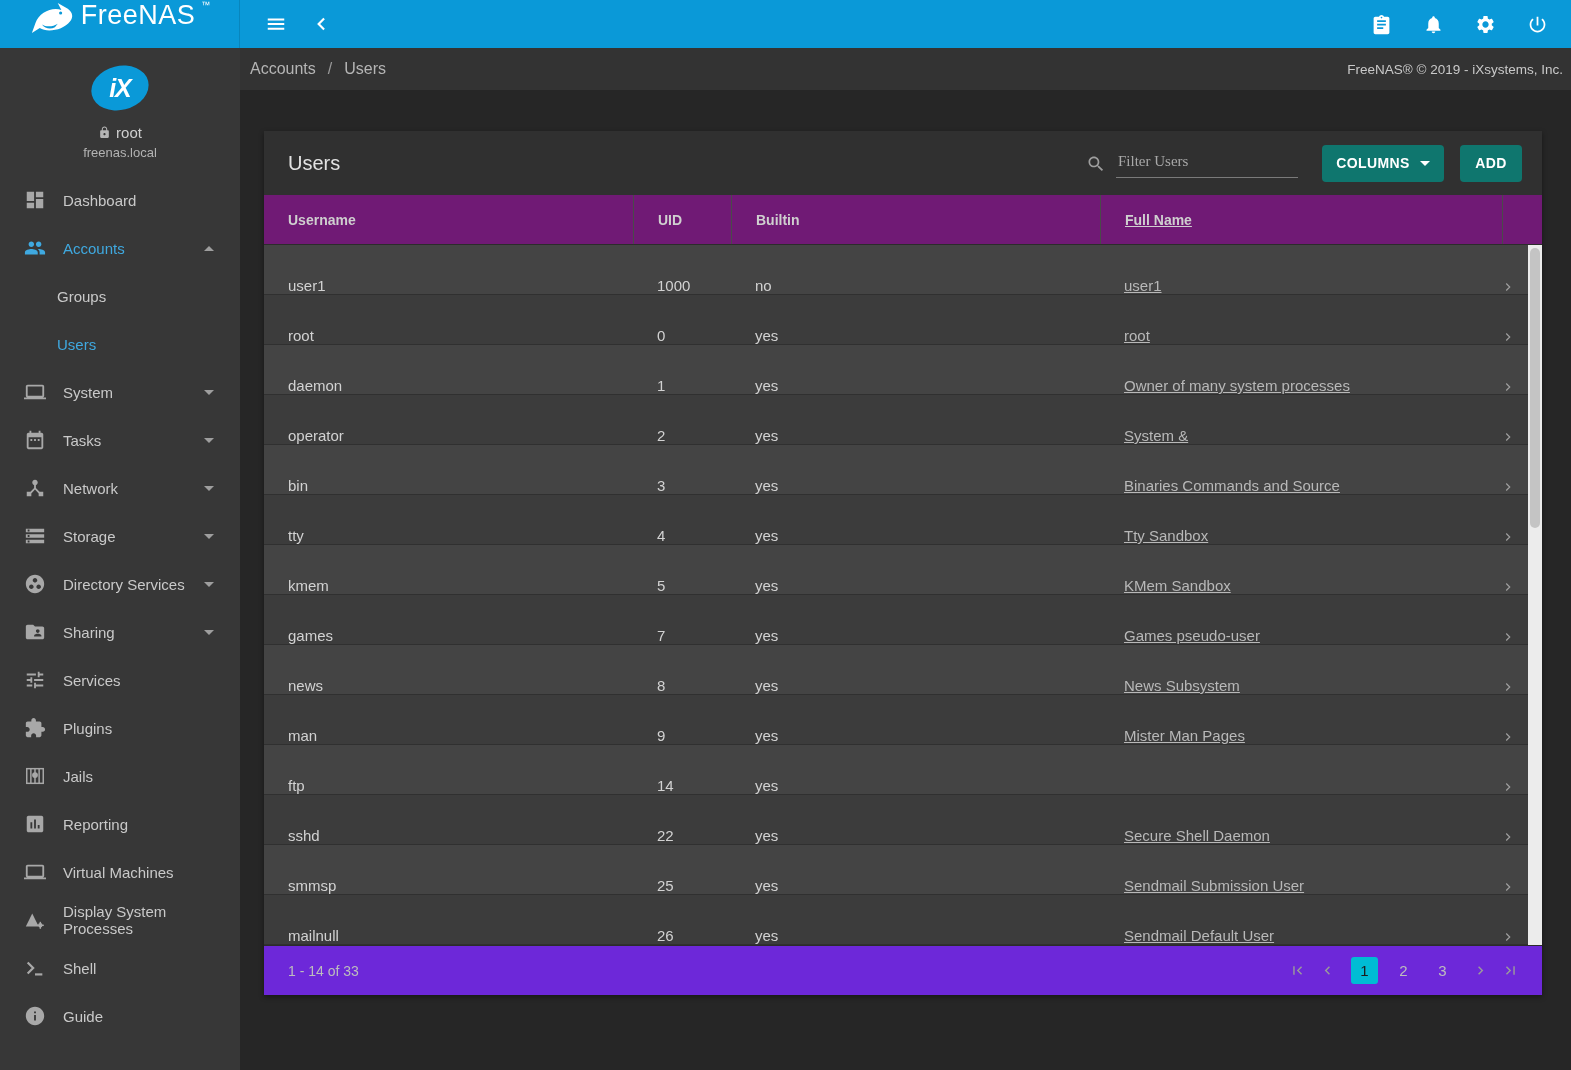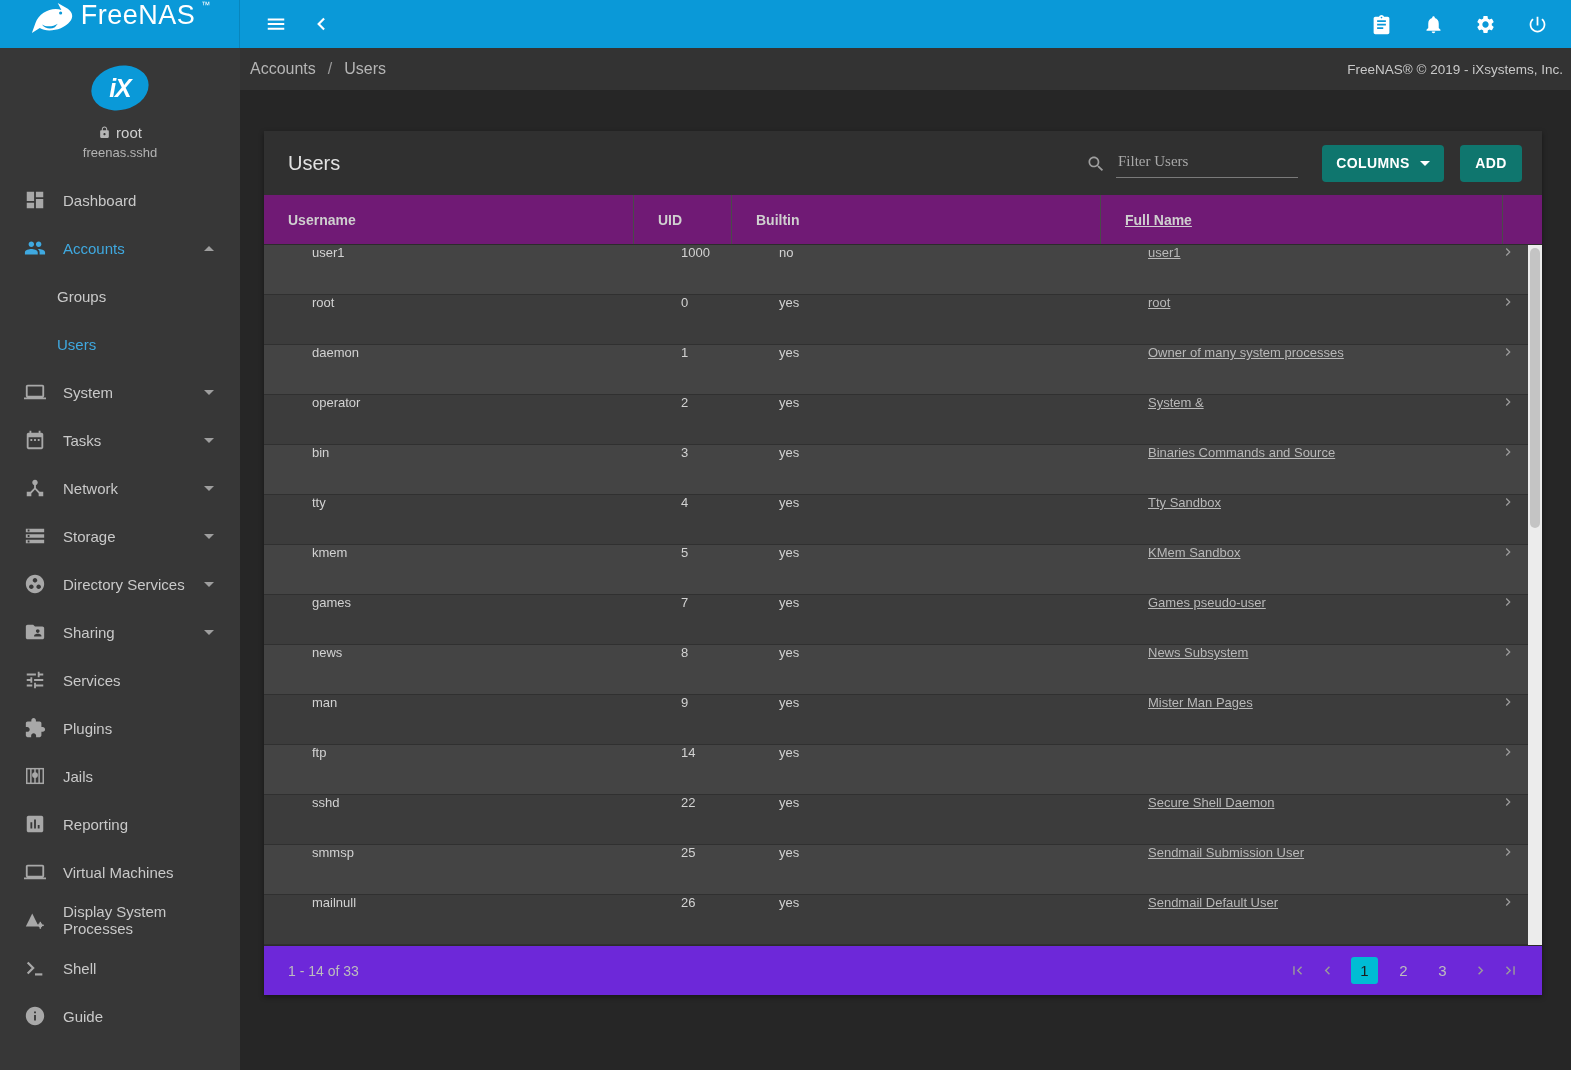--- a/index.html
+++ b/index.html
@@ -110,22 +110,22 @@
   }
   .th + .th { border-left:1px solid #4a4a4a; }
   .col-username { width:369px; }
   .col-uid { width:98px; }
   .col-builtin { width:369px; }
   .col-fullname { flex:1;text-decoration:underline; }
   .col-chevron { width:40px; padding-left:0; }
   .tbody { position:relative; }
   .rows-wrap { margin-right:14px; }
   .trow {
-    height:50px; display:flex; align-items:flex-start; cursor:pointer;
-    border-bottom:1px solid #303030; font-size:13px;padding-left:24px;
+    height:50px; display:flex; align-items:flex-end; cursor:pointer;
+    border-bottom:1px solid #303030; font-size:15px;
   }
   .trow:nth-child(odd) { background:#444444; }
   .trow:nth-child(even) { background:#3c3c3c; }
   .td { padding-left:24px; color:#d2d2d2; overflow:hidden; white-space:nowrap; }
   .td.full-name { color:#b8b8b8; }
   .td.chevron-cell { padding-left:0; display:flex; justify-content:center; color:#a0a0a0; }
   .scrollbar {
     position:absolute; top:0; right:0; width:14px; height:100%;
     background:#ececec; cursor:pointer;
   }
@@ -214,21 +214,21 @@
         <span>iX</span>
       </div>
     <div class="user-name">
       <span>
         <svg width="13" height="13" viewBox="0 0 24 24" fill="#b5b5b5">
             <path d="M18 8h-1V6c0-2.76-2.24-5-5-5S7 3.24 7 6v2H6c-1.1 0-2 .9-2 2v10c0 1.1.9 2 2 2h12c1.1 0 2-.9 2-2V10c0-1.1-.9-2-2-2zm-6 9c-1.1 0-2-.9-2-2s.9-2 2-2 2 .9 2 2-.9 2-2 2zm3.1-9H8.9V6c0-1.71 1.39-3.1 3.1-3.1 1.71 0 3.1 1.39 3.1 3.1v2z"></path>
           </svg>
       </span>
       <span>root</span>
     </div>
-    <div class="user-host">freenas.sshd</div>
+    <div class="user-host">freenas.local</div>
   </div>
   <div class="nav-list" id="nav-list">
       <div class="nav-item">
         <span class="nav-icon">
           <svg width="22" height="22" viewBox="0 0 24 24" fill="currentColor">
             <path d="M3 13h8V3H3v10zm0 8h8v-6H3v6zm10 0h8V11h-8v10zm0-18v6h8V3h-8z"></path>
           </svg>
         </span>
         <span class="nav-label">Dashboard</span>
       </div>

